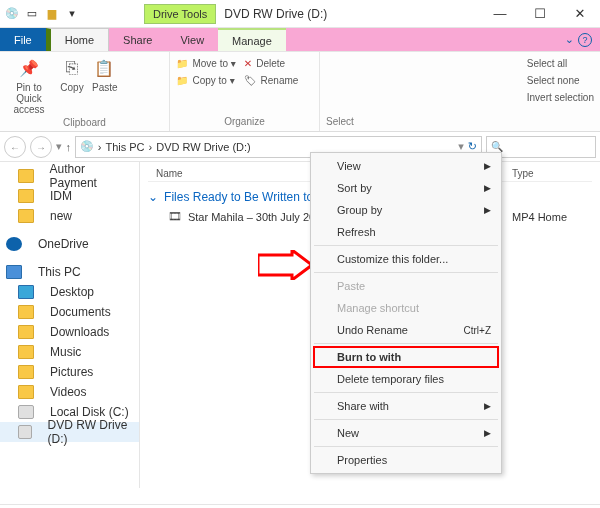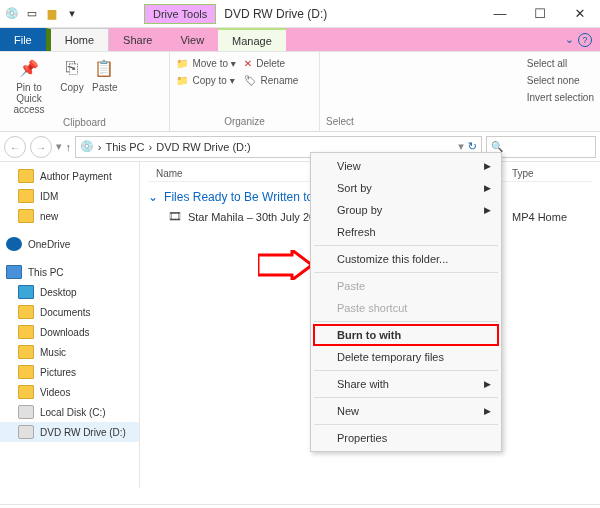--- a/index.html
+++ b/index.html
@@ -2,21 +2,21 @@
 <html><head>
 <meta charset="utf-8">
 <style>
 * { box-sizing: border-box; margin: 0; padding: 0; font-family: "Segoe UI", Arial, sans-serif; }
 body { background: #fff; width: 600px; height: 508px; overflow: hidden; font-size: 11px; color: #333; position: relative; }
 
 
 .titlebar { height: 28px; display: flex; align-items: center; background: #fff; border-bottom: 1px solid #e5e5e5; }
 .titlebar .tb-icons { display: flex; align-items: center; gap: 4px; padding: 0 4px; }
 .tb-icon { width: 16px; height: 16px; display: flex; align-items: center; justify-content: center; font-size: 11px; }
-.tool-context { background: #f0abfc; border: 1px solid #9cc96a; height: 20px; padding: 0 8px; display: flex; align-items: center; margin-left: 60px; font-size: 11px; }
+.tool-context { background: #bef264; border: 1px solid #9cc96a; height: 20px; padding: 0 8px; display: flex; align-items: center; margin-left: 60px; font-size: 11px; }
 .title-text { margin-left: 8px; font-size: 12px; }
 .win-controls { margin-left: auto; display: flex; }
 .win-btn { width: 40px; height: 28px; display: flex; align-items: center; justify-content: center; font-size: 13px; }
 
 
 .tabbar { height: 24px; display: flex; align-items: stretch; background: #f9a8d4; border-bottom: 1px solid #e5e5e5; }
 .tab { padding: 0 14px; display: flex; align-items: center; font-size: 11px; cursor: default; }
 .tab.file { background: #0d62ab; color: #fff; }
 .tab.active { background: #f5f5f5; border-top: 1px solid #ccc; border-left: 5px solid #4d7c0f; border-right: 1px solid #ccc; }
 .tab.manage { background: #f2faea; border-top: 2px solid #b8e27f; }
@@ -35,21 +35,21 @@
 
 .addrbar { height: 30px; display: flex; align-items: center; border-bottom: 1px solid #e5e5e5; padding: 0 4px; gap: 4px; }
 .navbtn { width: 22px; height: 22px; border: 1px solid #ccc; border-radius: 50%; display: flex; align-items: center; justify-content: center; font-size: 10px; color: #888; }
 .addr { flex: 1; height: 22px; border: 1px solid #ccc; display: flex; align-items: center; padding: 0 4px; gap: 4px; }
 .addr .crumb { display: flex; align-items: center; gap: 2px; }
 .search { width: 110px; height: 22px; border: 1px solid #ccc; display: flex; align-items: center; padding: 0 4px; color: #888; font-size: 10px; }
 
 
 .main { display: flex; height: calc(508px - 28px - 24px - 80px - 30px - 20px); }
 .sidebar { width: 140px; border-right: 1px solid #e5e5e5; overflow: hidden; padding: 4px 0; }
-.nav-item { display: flex; align-items: center; gap: 6px; padding: 2px 6px 2px 18px; font-size: 10px; height: 20px; }
+.nav-item { display: flex; align-items: center; gap: 16px; padding: 2px 6px 2px 18px; font-size: 12px; height: 20px; }
 .nav-item.root { padding-left: 6px; font-weight: 400; }
 .nav-item.selected { background: #e5f1fb; }
 .ni-icon { width: 16px; height: 14px; display: inline-block; }
 .folder-icon { background: #f9c846; border: 1px solid #d9a82e; border-radius: 1px; }
 .drive-icon { background: #e0e0e0; border: 1px solid #aaa; border-radius: 2px; }
 .pc-icon { background: #4a90d9; border: 1px solid #2a6dab; border-radius: 1px; }
 .od-icon { background: #0d62ab; border-radius: 50%; }
 
 .content { flex: 1; position: relative; padding: 4px 8px; }
 .col-header { display: flex; border-bottom: 1px solid #eee; color: #555; font-size: 10px; padding: 2px 0; }
@@ -280,21 +280,25 @@
     </div>
   <div class="ctx-sep"></div>
   <div class="ctx-item">
       <span>Customize this folder...</span>
     </div>
   <div class="ctx-sep"></div>
   <div class="ctx-item disabled">
       <span>Paste</span>
     </div>
   <div class="ctx-item disabled">
-      <span>Paste shortcut</span>
+      <span>Manage shortcut</span>
+    </div>
+  <div class="ctx-item">
+      <span>Undo Rename</span>
+      <span class="shortcut">Ctrl+Z</span>
     </div>
   <div class="ctx-sep"></div>
   <div class="ctx-item highlighted">
       <span style="font-weight:bold;">Burn to with</span>
     </div>
   <div class="ctx-item">
       <span>Delete temporary files</span>
     </div>
   <div class="ctx-sep"></div>
   <div class="ctx-item">

